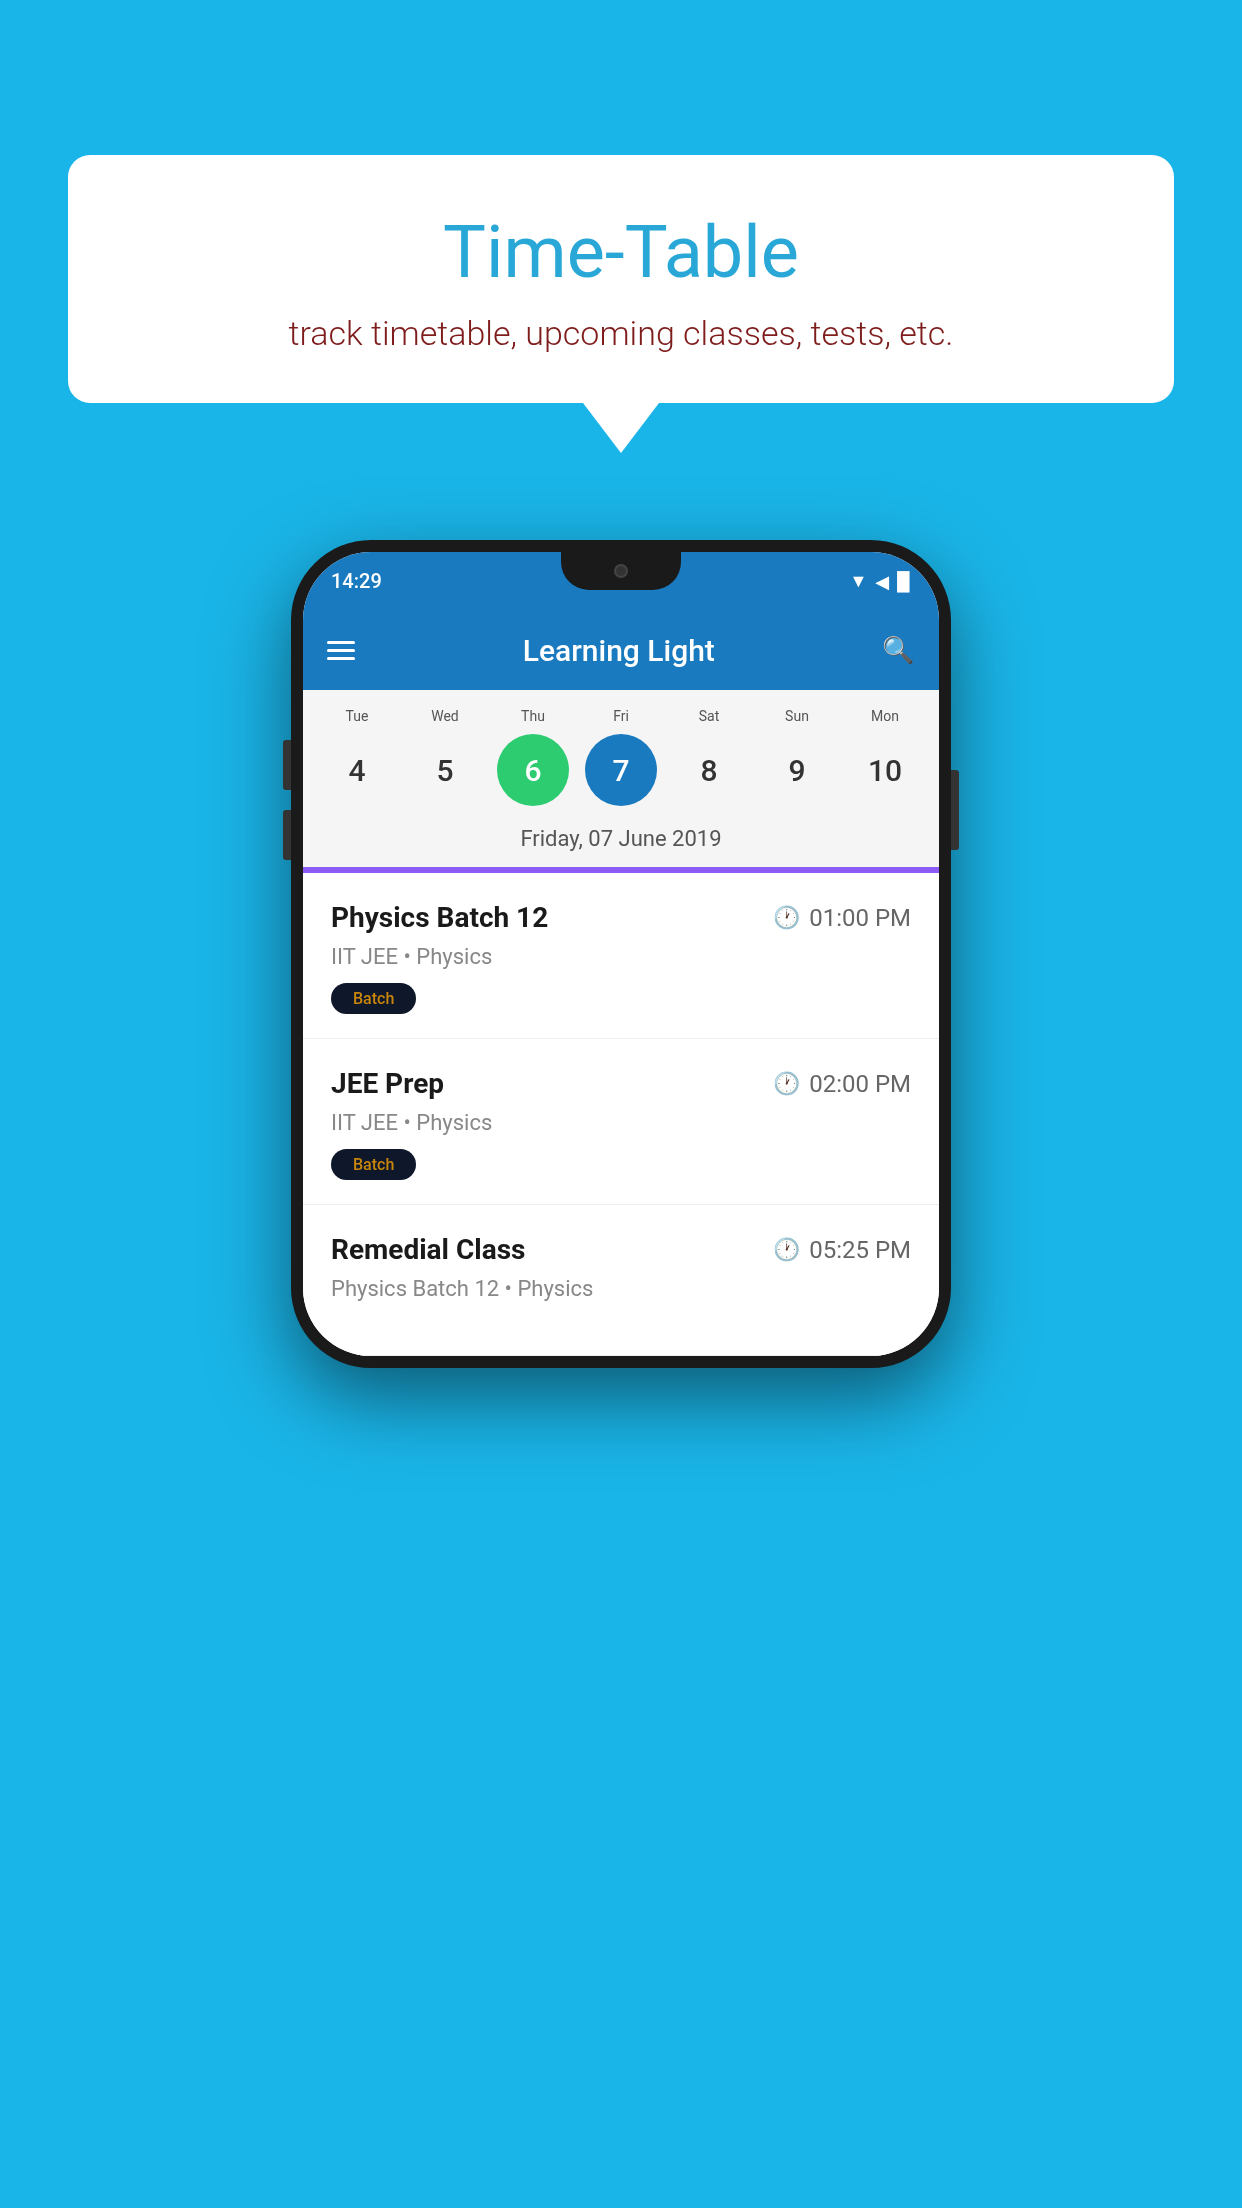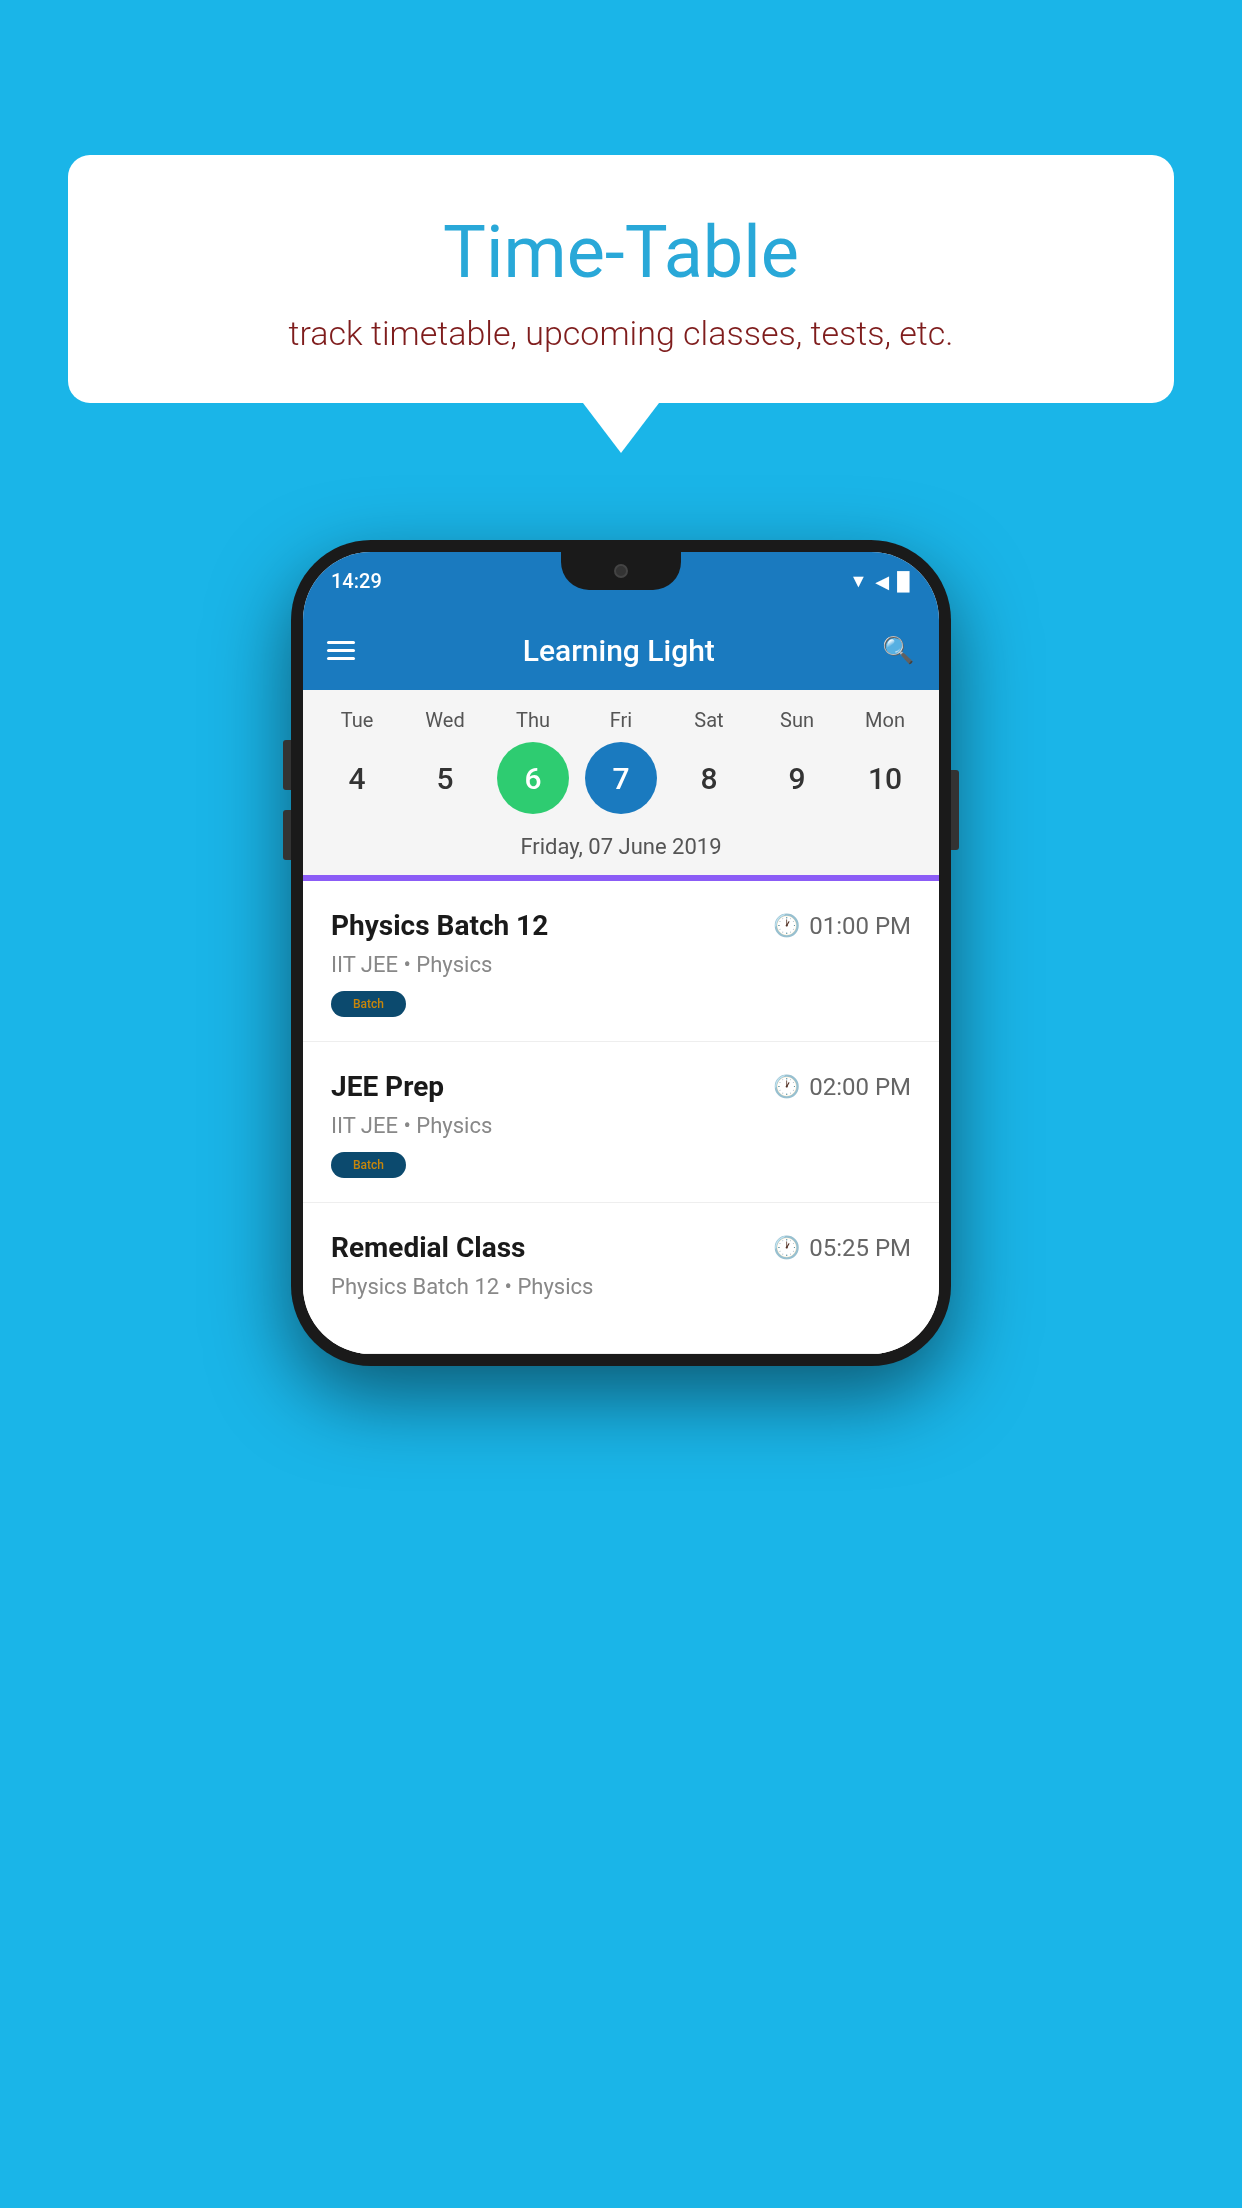--- a/index.html
+++ b/index.html
@@ -170,21 +170,21 @@
       padding: 18px 0 0;
     }
 
     .day-names-row {
       display: flex;
       justify-content: space-around;
       padding: 0 10px;
     }
 
     .day-name {
-      font-size: 20px;
+      font-size: 14px;
       color: #555;
       width: 80px;
       text-align: center;
     }
 
     .day-numbers-row {
       display: flex;
       justify-content: space-around;
       padding: 10px 10px 14px;
     }
@@ -256,23 +256,23 @@
     }
 
     .class-subject {
       font-size: 22px;
       color: #888;
       margin-bottom: 14px;
     }
 
     .batch-badge {
       display: inline-block;
-      background: #0c4a6e;
+      background: #0f172a;
       color: #c8860a;
-      font-size: 12px;
+      font-size: 16px;
       padding: 6px 22px;
       border-radius: 20px;
       font-weight: 500;
     }
 
     
     .phone-side-btn-left {
       position: absolute;
       left: -8px;
       top: 200px;

